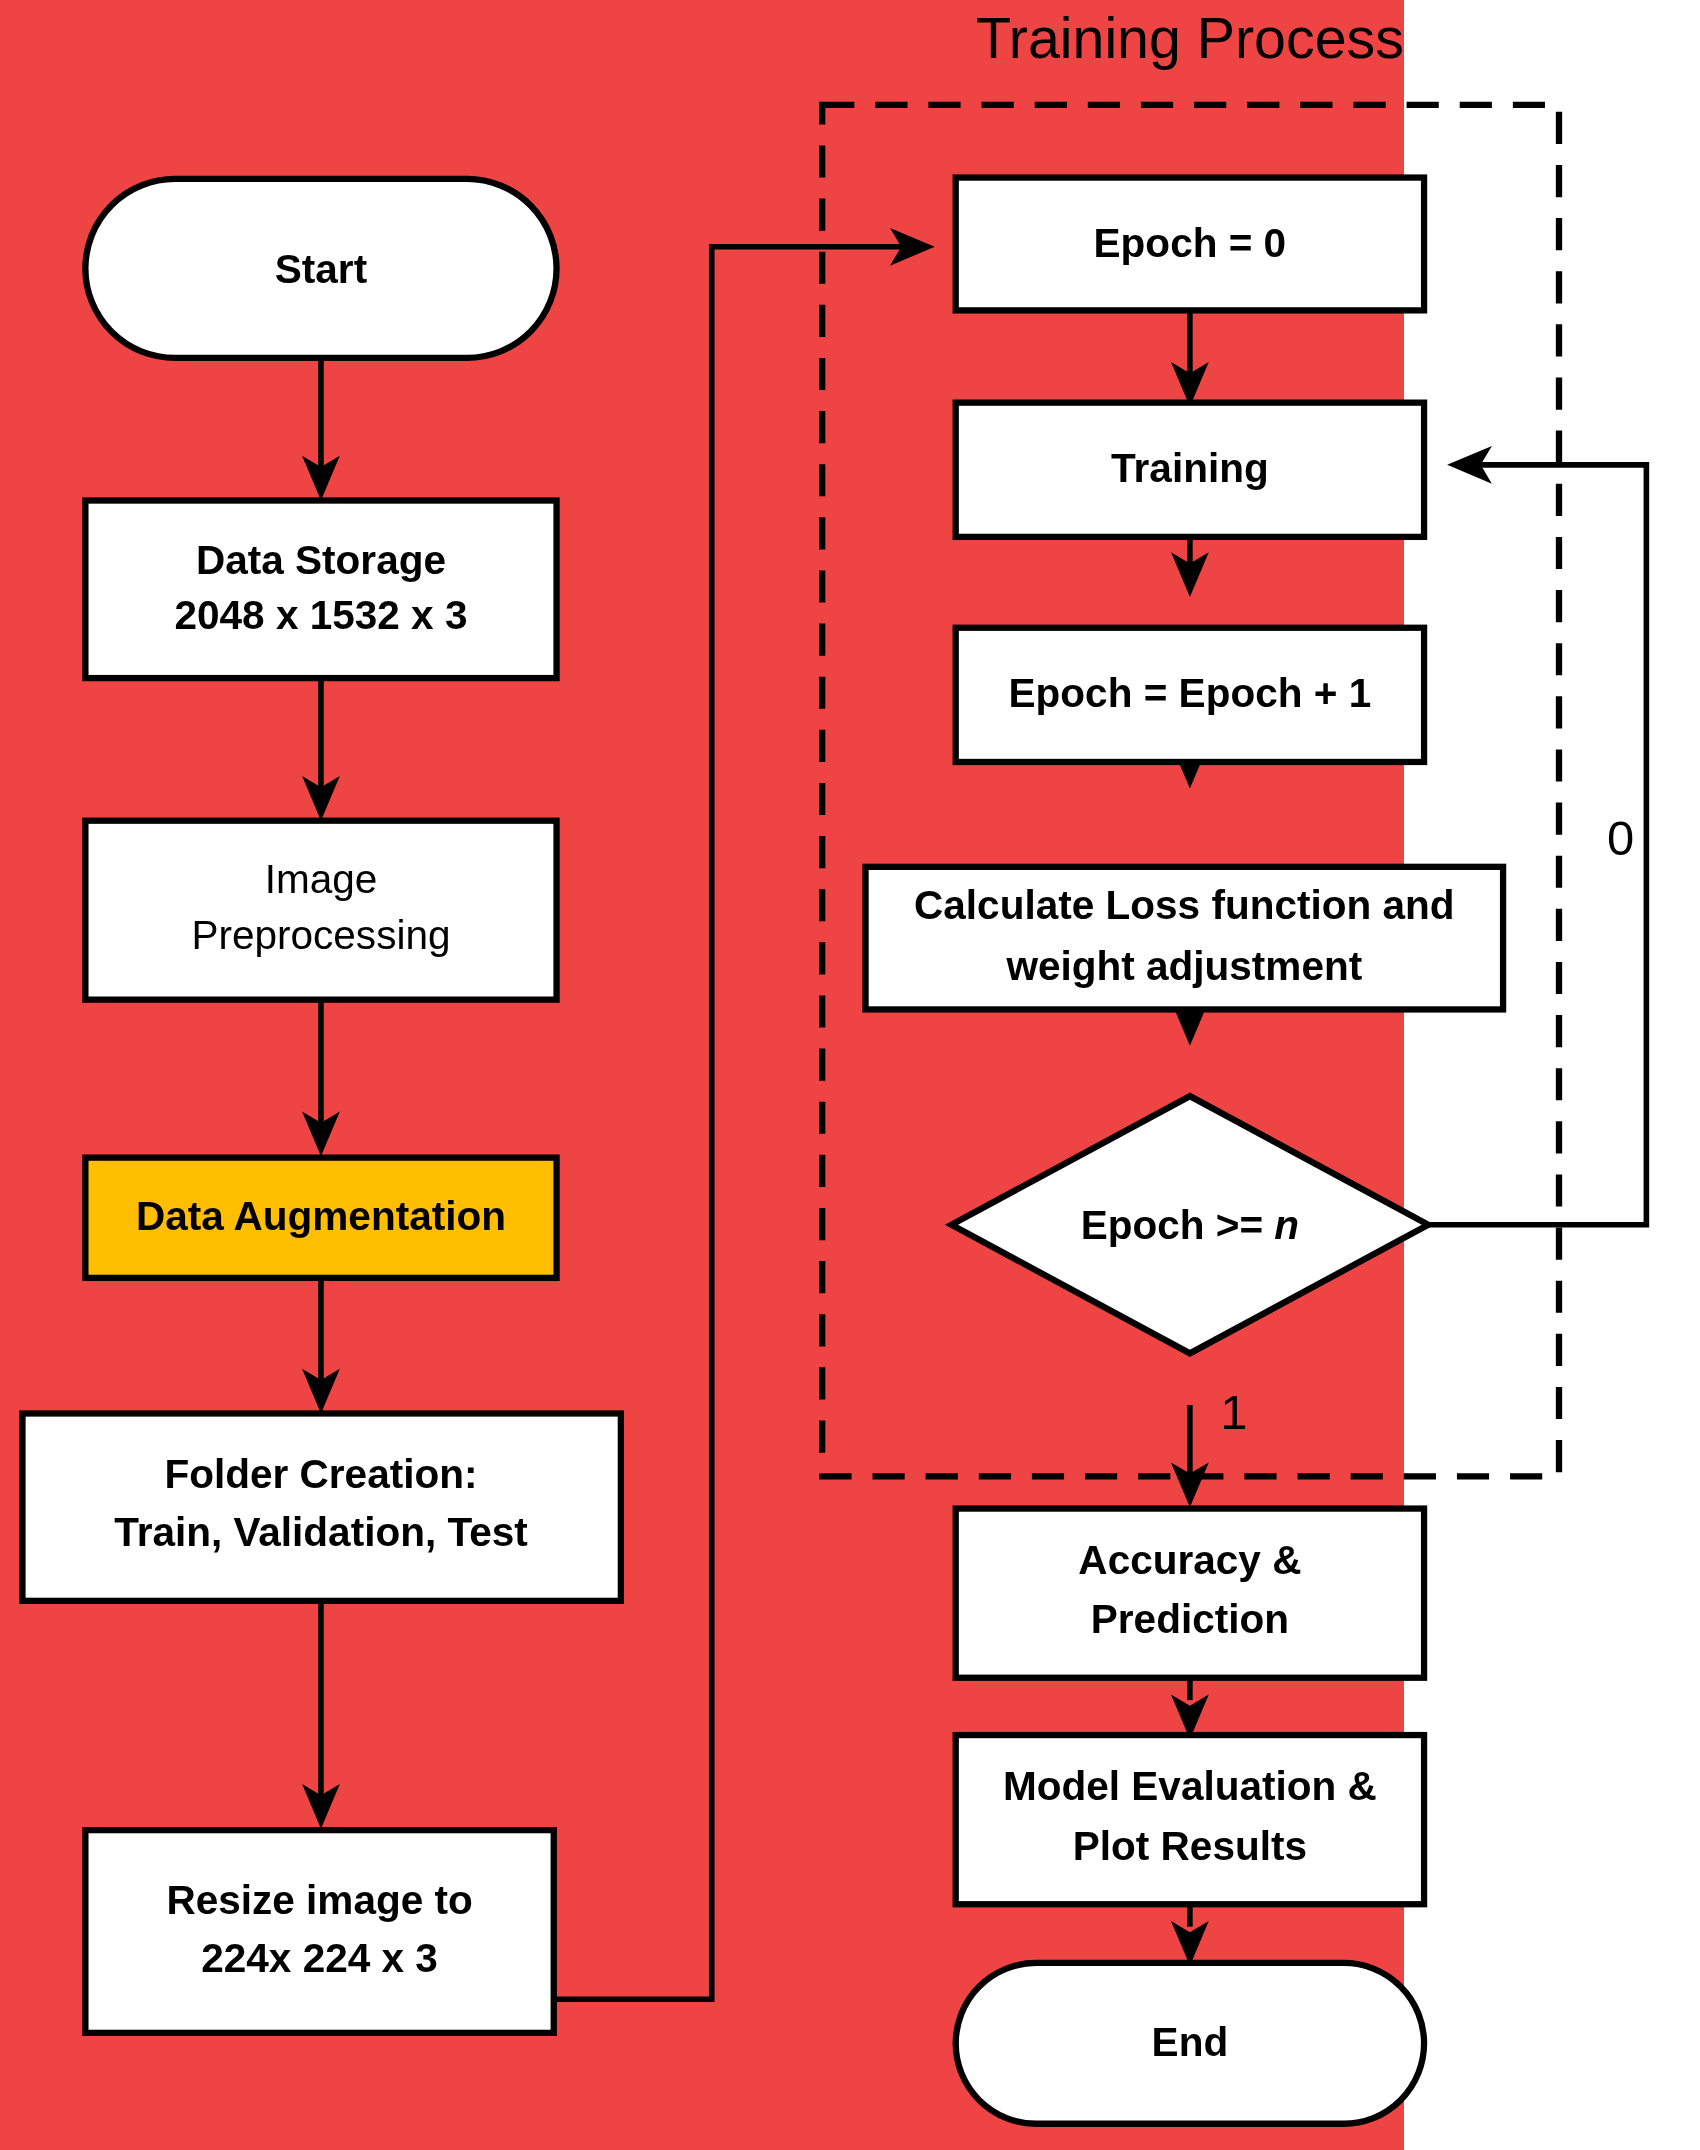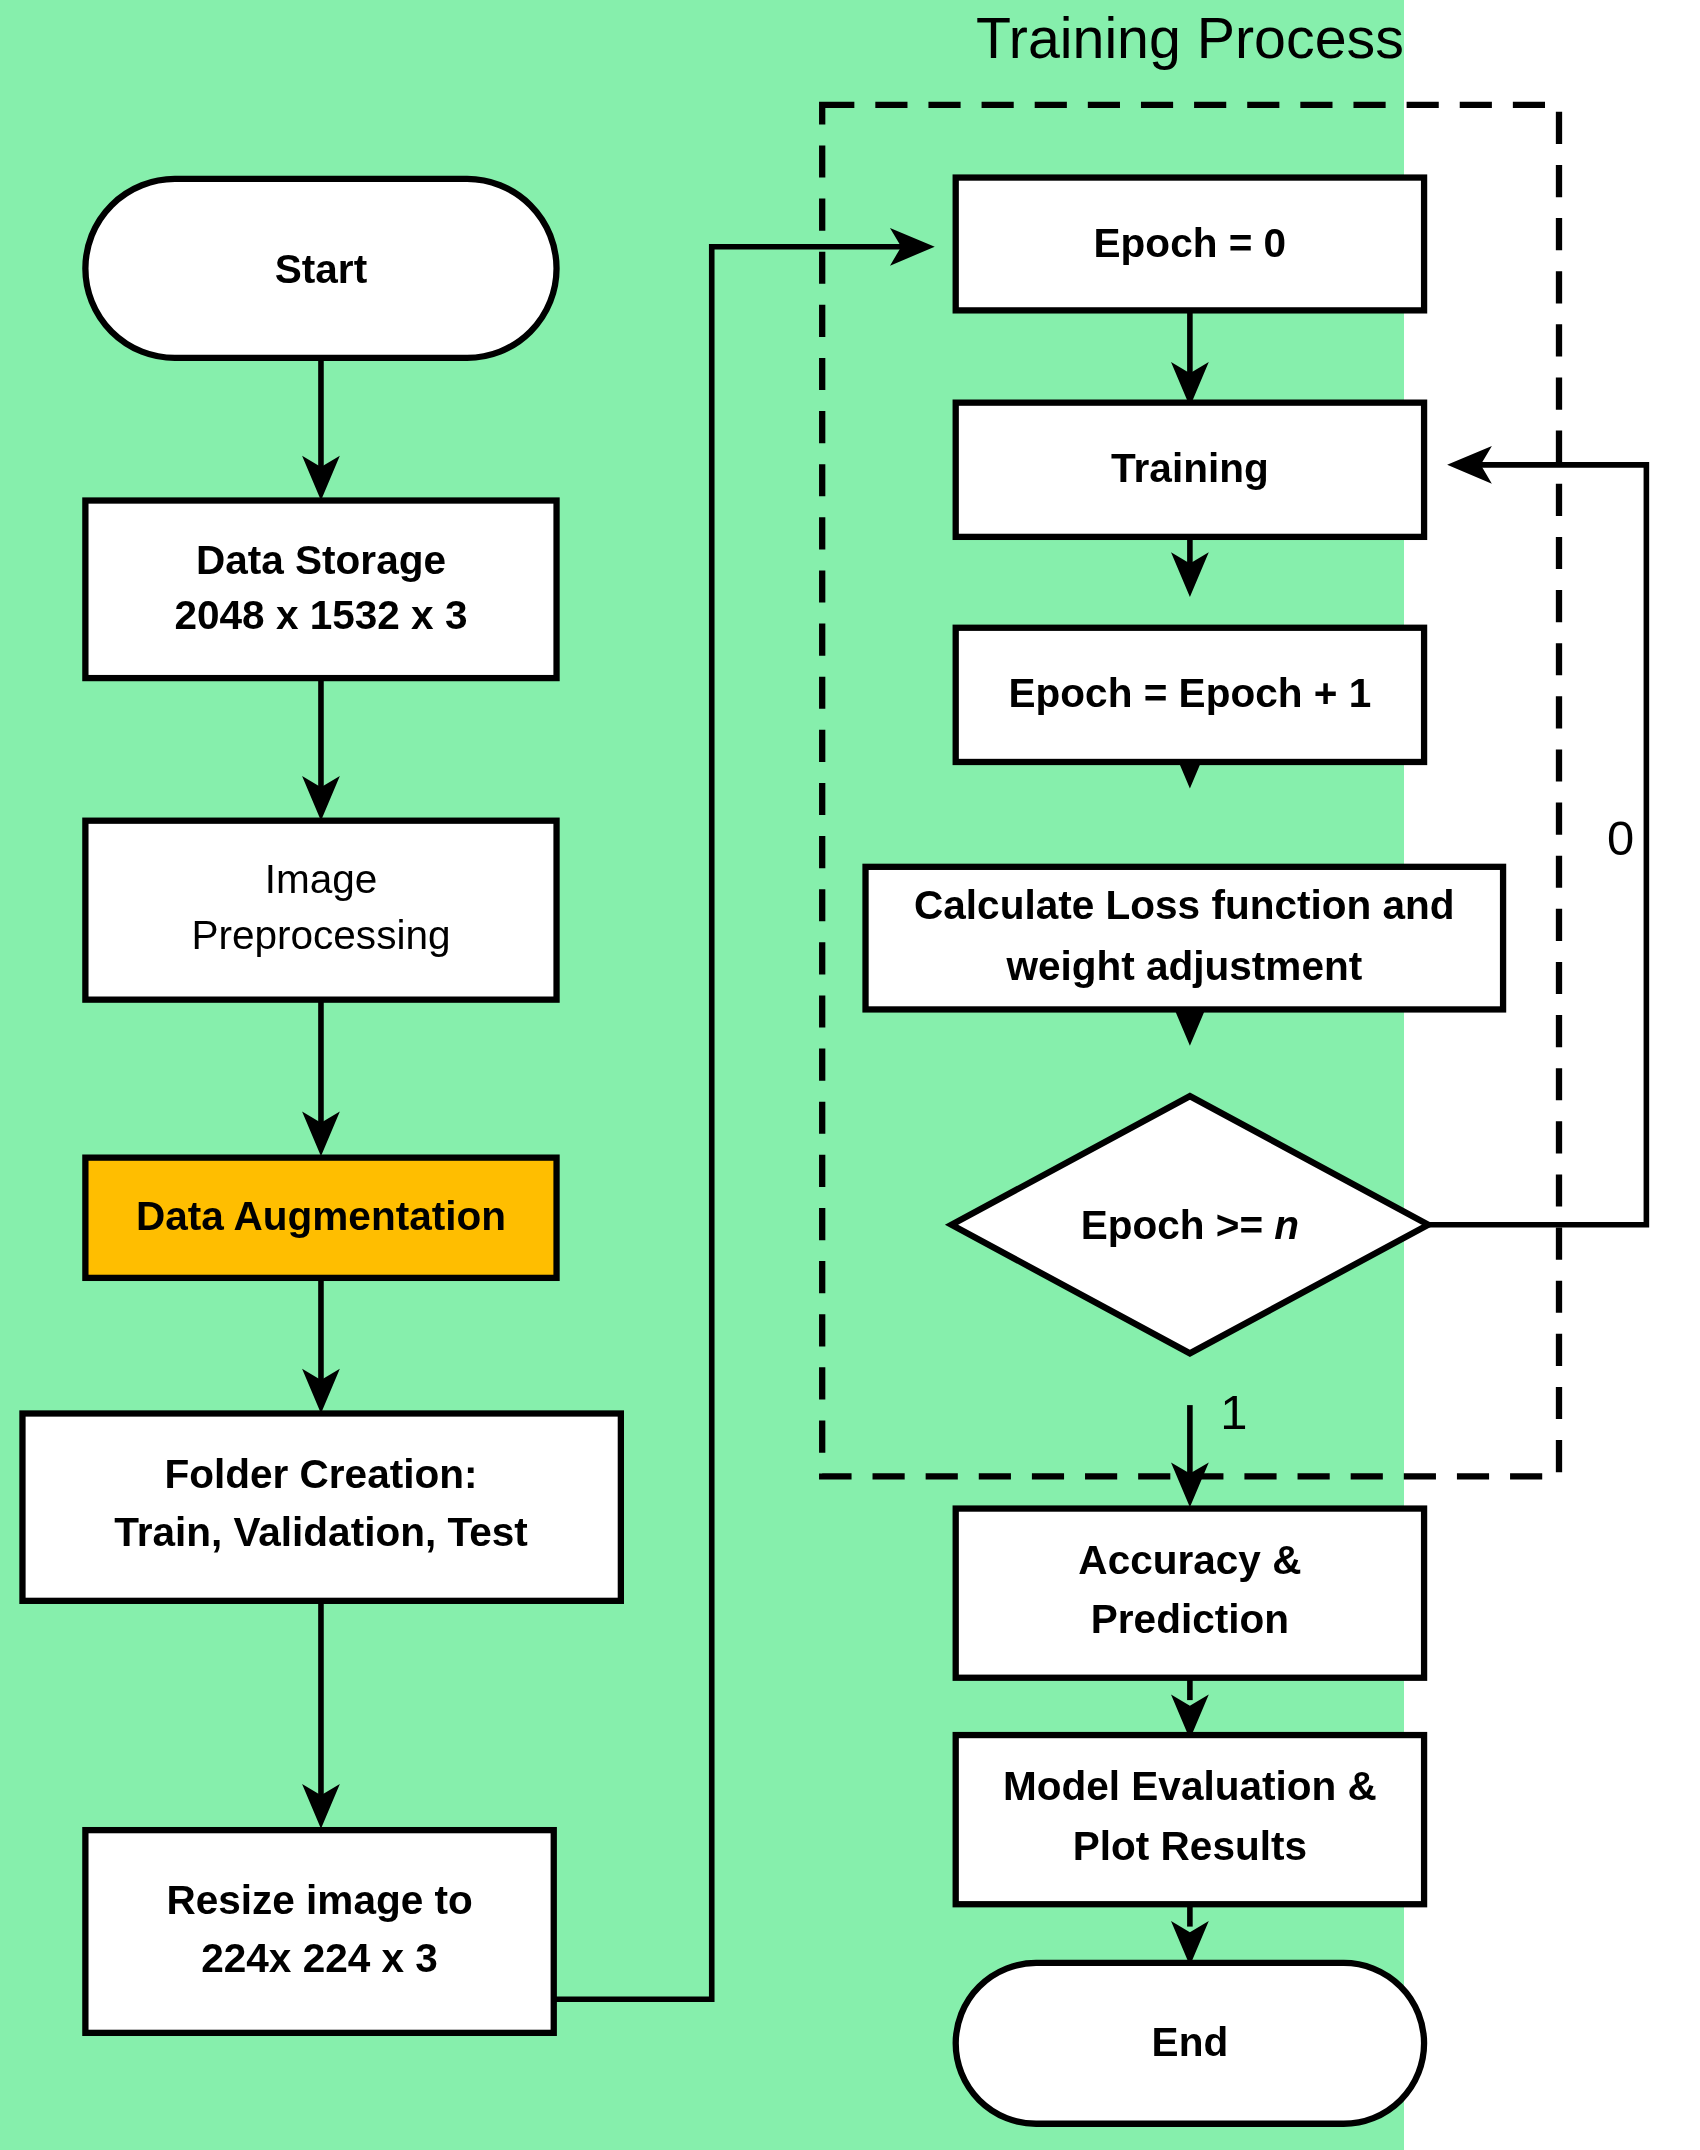--- a/index.html
+++ b/index.html
@@ -11,21 +11,21 @@
   body {
     width: 1701px;
     height: 2151px;
     overflow: hidden;
     font-family: "Liberation Sans", sans-serif;
   }
   #flow-root {
     position: relative;
     width: 1404px;
     height: 2151px;
-    background: #86efac;
+    background: #ef4444;
   }
   svg#flow-svg {
     position: absolute;
     top: 0;
     left: 0;
     width: 1701px;
     height: 2151px;
     display: block;
   }
   .node-shape {

